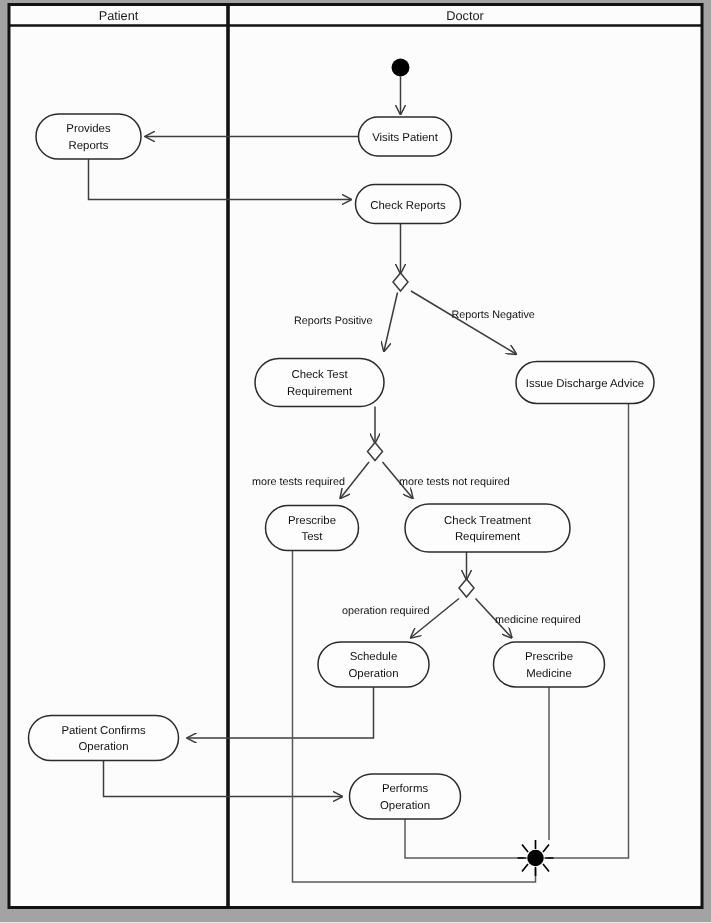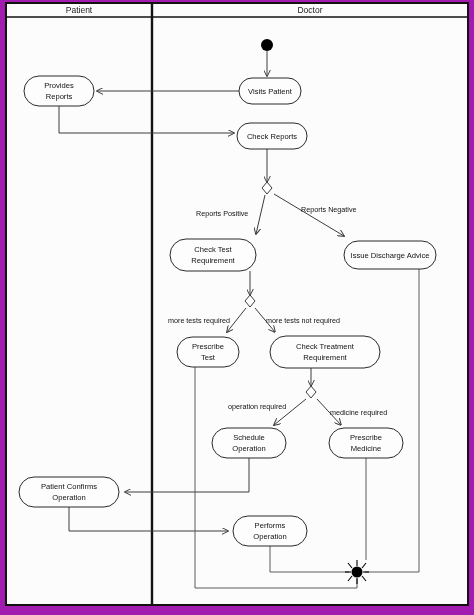--- a/index.html
+++ b/index.html
@@ -7,21 +7,21 @@
     padding: 0;
     background: #ffffff;
   }
   body {
     font-family: "Liberation Sans", sans-serif;
   }
   #canvas {
     position: relative;
     width: 474px;
     height: 615px;
-    background: #a21caf;
+    background: #a3a3a3;
     overflow: hidden;
   }
   #diagram-svg {
     position: absolute;
     left: 0;
     top: 0;
     width: 474px;
     height: 615px;
   }
   .lane-title {

